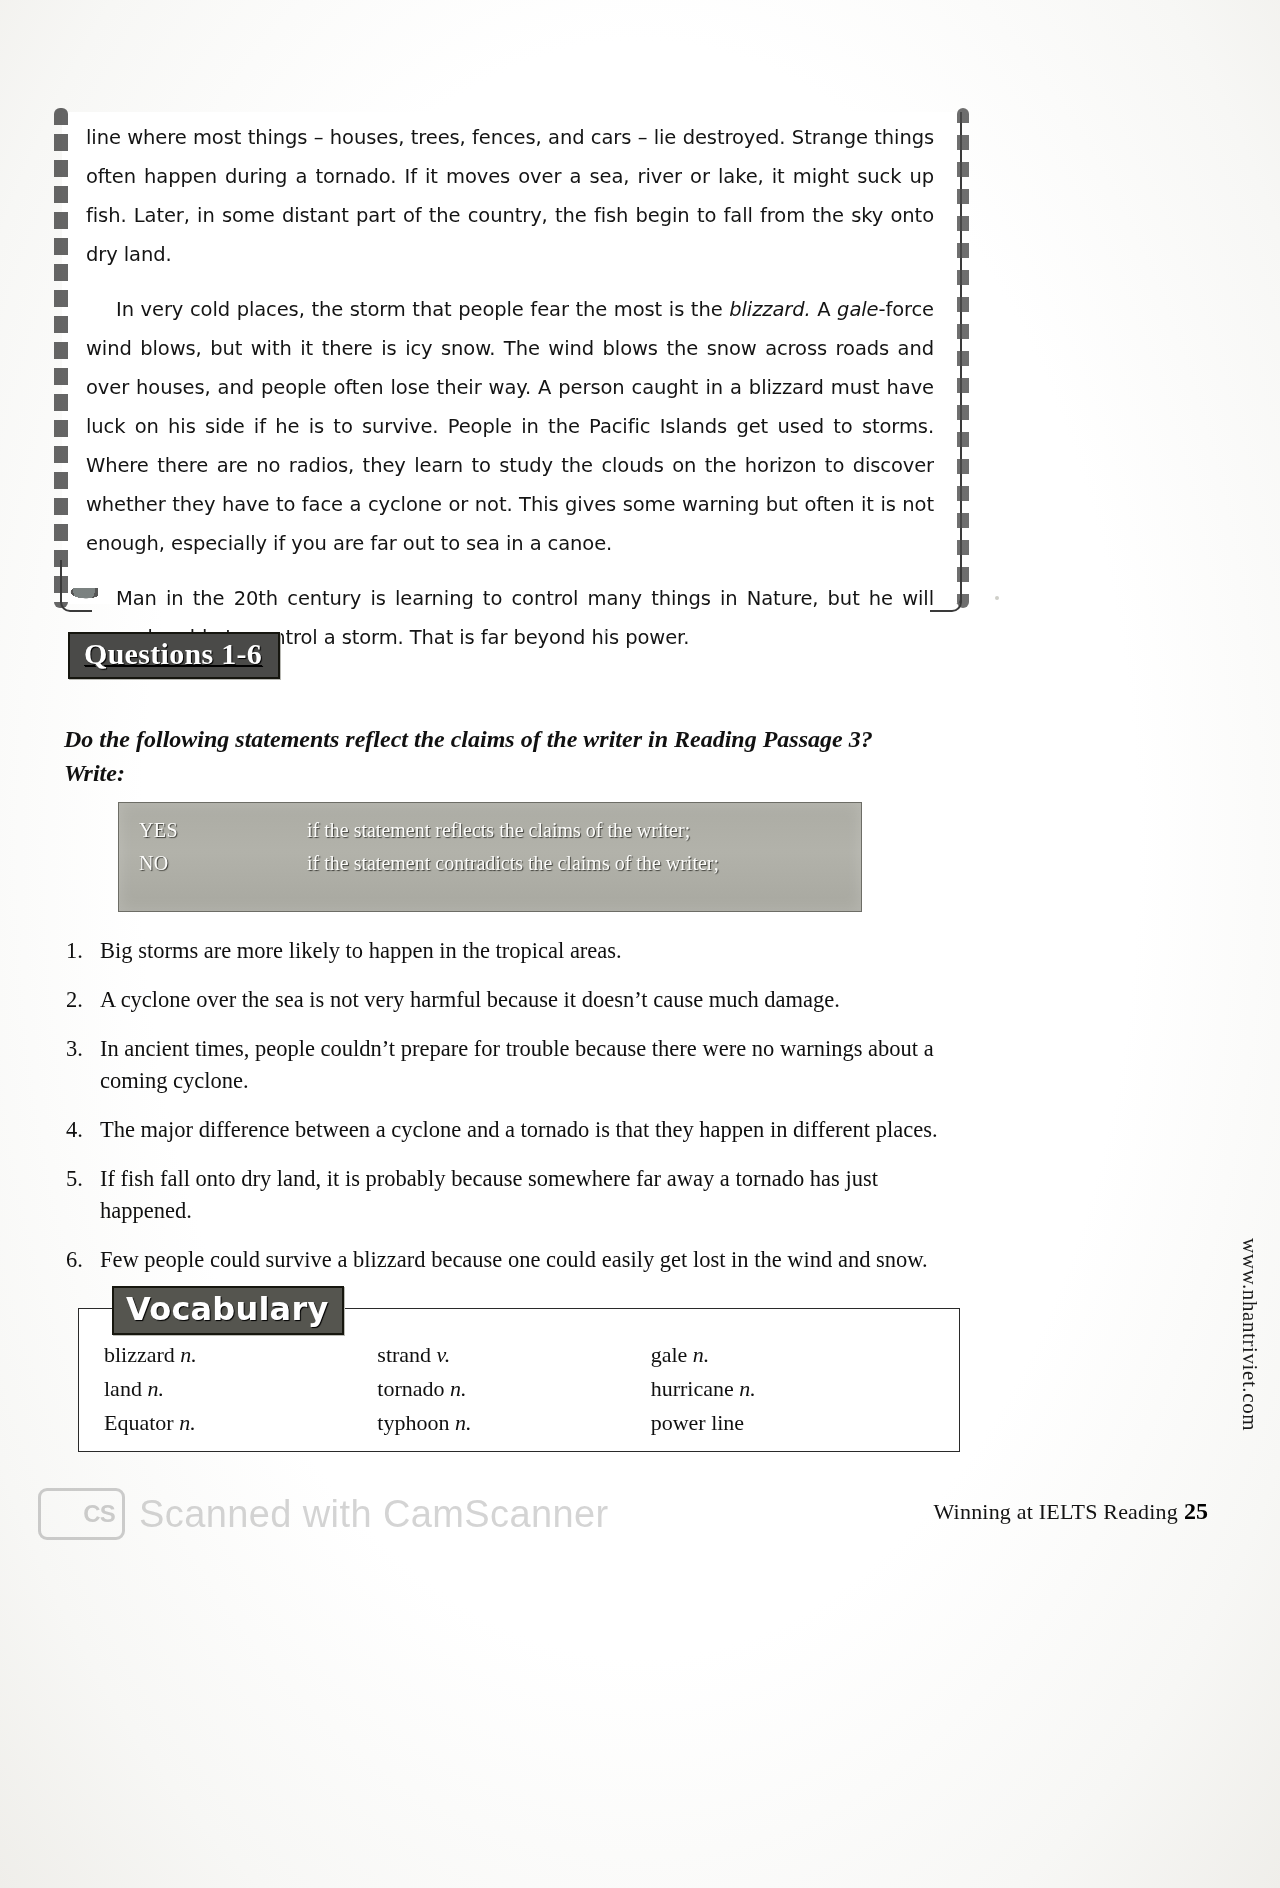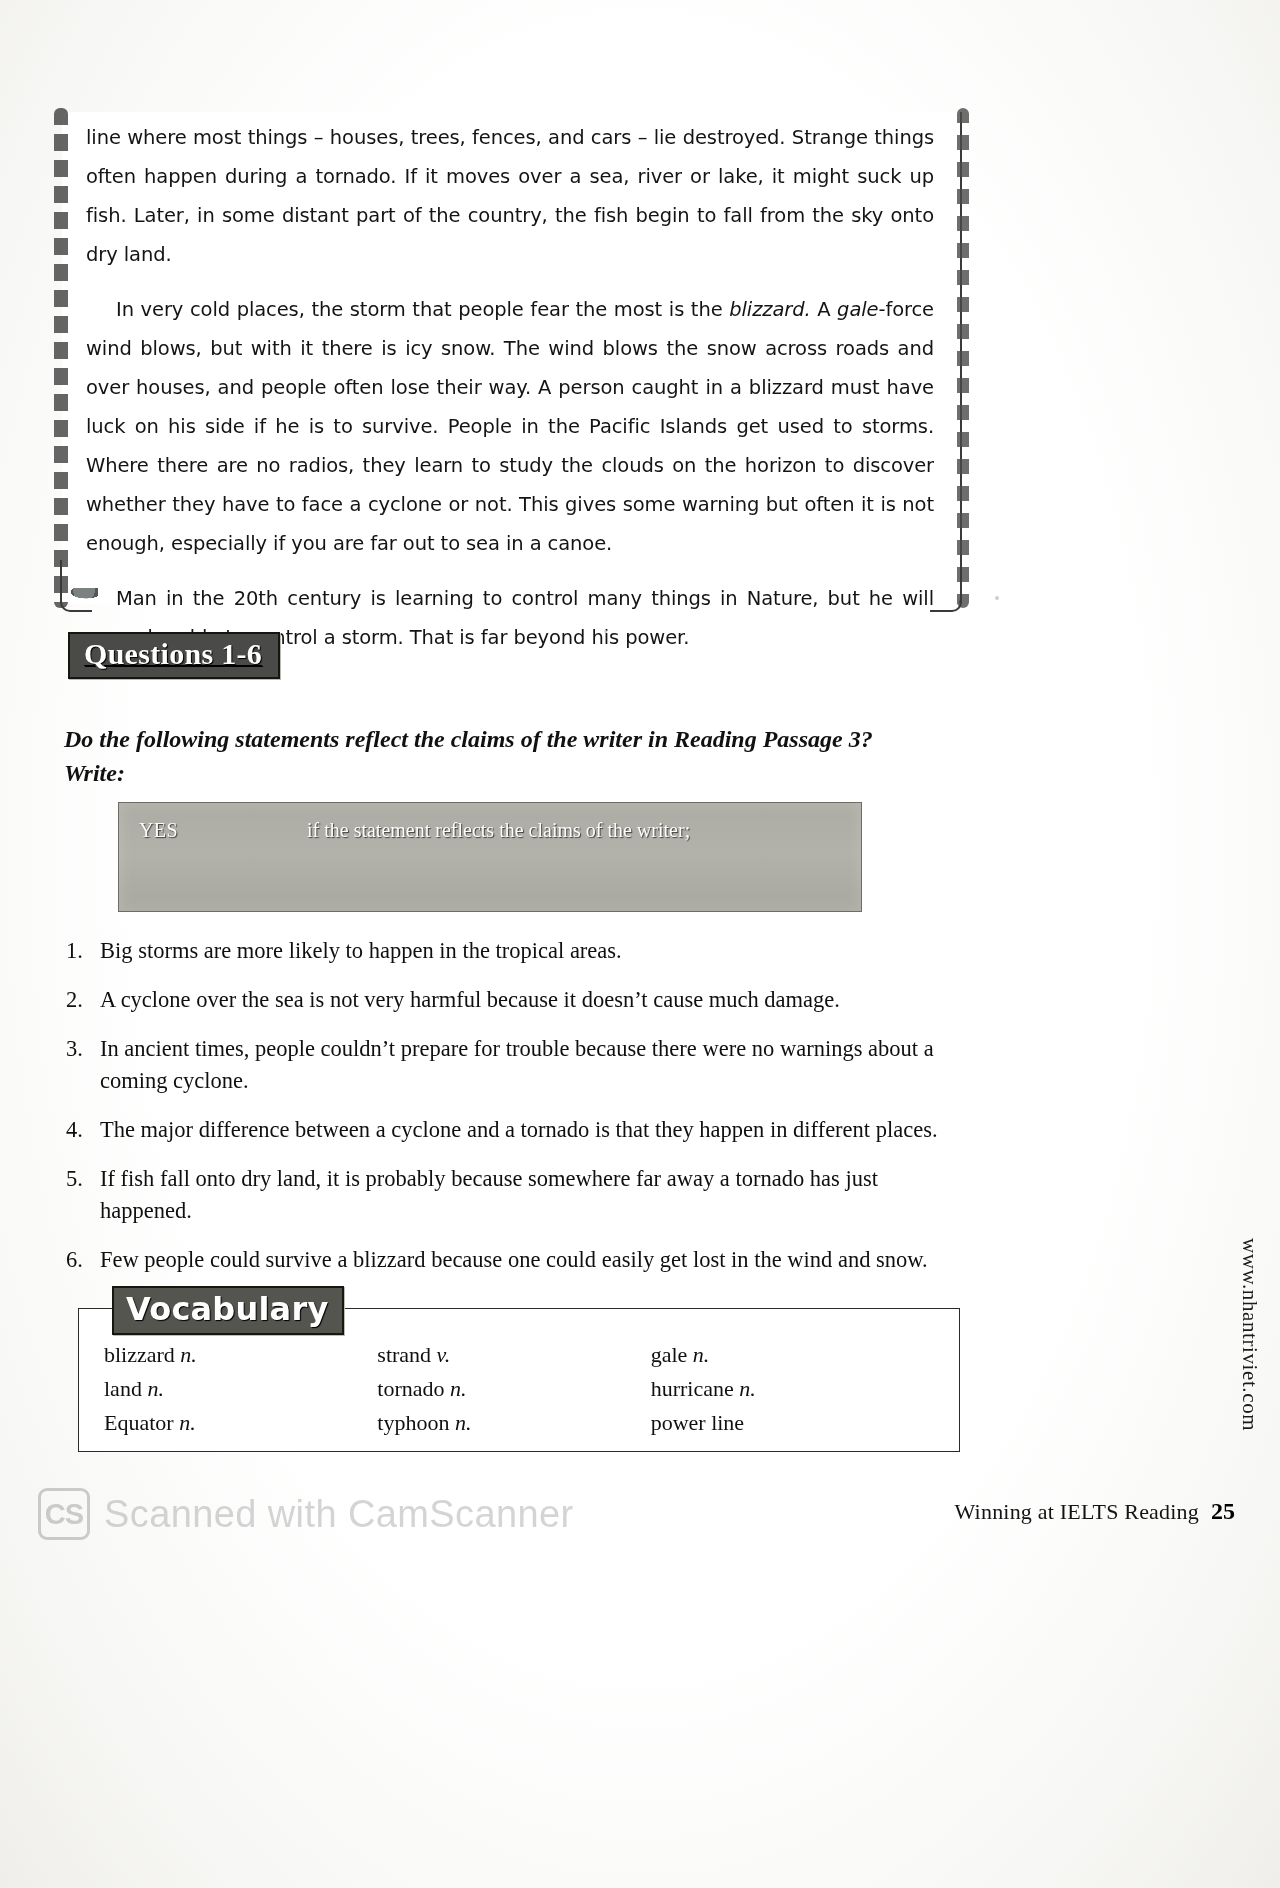--- a/index.html
+++ b/index.html
@@ -191,31 +191,31 @@
   
   .cs-wm{
     position:absolute;left:38px;top:1488px;
     display:flex;align-items:center;gap:14px;
     opacity:.42;
   }
   .cs-logo{
     width:46px;height:46px;border:3px solid #8c8c8c;border-radius:9px;
     display:flex;align-items:center;justify-content:center;
     font-family:"Liberation Sans", sans-serif;
-    font-size:29px;font-weight:700;color:#8c8c8c;letter-spacing:-1px;
+    font-size:24px;font-weight:700;color:#8c8c8c;letter-spacing:-1px;padding-left:35px;
   }
   .cs-text{
     font-family:"Liberation Sans", sans-serif;
     font-size:38px;color:#9a9a9a;letter-spacing:.4px;
   }
 
   
   .footer{
-    position:absolute;right:45px;top:1498px;
-    display:flex;align-items:baseline;gap:12px;
+    position:absolute;right:72px;top:1498px;
+    display:flex;align-items:baseline;gap:6px;
   }
   .footer .title{
     font-family:"Liberation Serif", serif;
     font-size:22px;color:#131313;letter-spacing:.2px;
   }
   .footer .pageno{
     font-family:"Liberation Serif", serif;
     font-size:24px;font-weight:700;color:#000;
   }
   .speck{position:absolute;background:#cfcfc9;border-radius:50%;}
@@ -245,20 +245,24 @@
   <div class="q-instruct">
     <div>Do the following statements reflect the claims of the writer in Reading Passage 3?</div>
     <div>Write:</div>
   </div>
 
   <div class="legend" id="legend-box">
       <div class="row">
         <div class="k">YES</div>
         <div class="v">if the statement reflects the claims of the writer;</div>
       </div>
+      <div class="row">
+        <div class="k">NO</div>
+        <div class="v">if the statement contradicts the claims of the writer;</div>
+      </div>
     </div>
 
   <div class="qlist" id="question-list">
       <div class="item">
         <div class="num">1.</div>
         <div class="txt">Big storms are more likely to happen in the tropical areas.</div>
       </div>
       <div class="item">
         <div class="num">2.</div>
         <div class="txt">A cyclone over the sea is not very harmful because it doesn’t cause much damage.</div>

